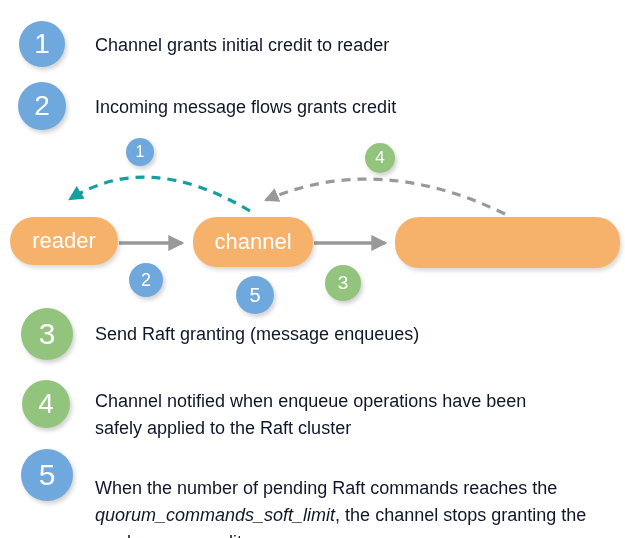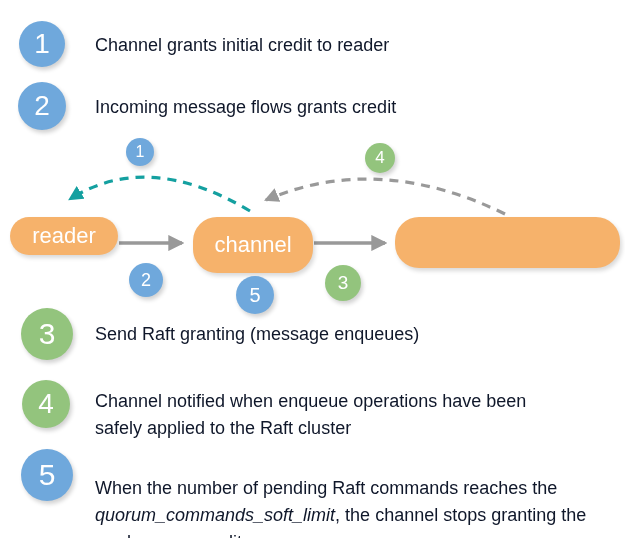--- a/index.html
+++ b/index.html
@@ -56,24 +56,24 @@
 
   <line x1="119" y1="243" x2="182" y2="243" stroke="#999999" stroke-width="3.5" marker-end="url(#arrow-gray)"></line>
 
   <line x1="314" y1="243" x2="385" y2="243" stroke="#999999" stroke-width="3.5" marker-end="url(#arrow-gray)"></line>
 
   <path d="M250,211 Q148,150 70,199" fill="none" stroke="#14a0a0" stroke-width="3.2" stroke-dasharray="9 7" marker-end="url(#arrow-teal)"></path>
 
   <path d="M505,214 Q378,152 266,200" fill="none" stroke="#999999" stroke-width="3.2" stroke-dasharray="9 7" marker-end="url(#arrow-gray)"></path>
 </svg>
 
-<div class="node" style="left:10px;top:217px;width:108px;height:38px;text-align:center;">
+<div class="node" style="left:10px;top:217px;width:108px;height:48px;text-align:center;">
   <span class="line1">reader</span>
 </div>
-<div class="node" style="left:193px;top:217px;width:120px;height:56px;">
+<div class="node" style="left:193px;top:217px;width:120px;height:50px;">
   <span class="line1">channel</span>
 </div>
 <div class="node" style="left:395px;top:217px;width:225px;height:51px;">
 </div>
 
 <div class="num-circle blue" style="left:126px;top:138px;width:28px;height:28px;font-size:16px;">
   <span>1</span>
 </div>
 <div class="num-circle green" style="left:365px;top:143px;width:30px;height:30px;font-size:17px;">
   <span>4</span>

